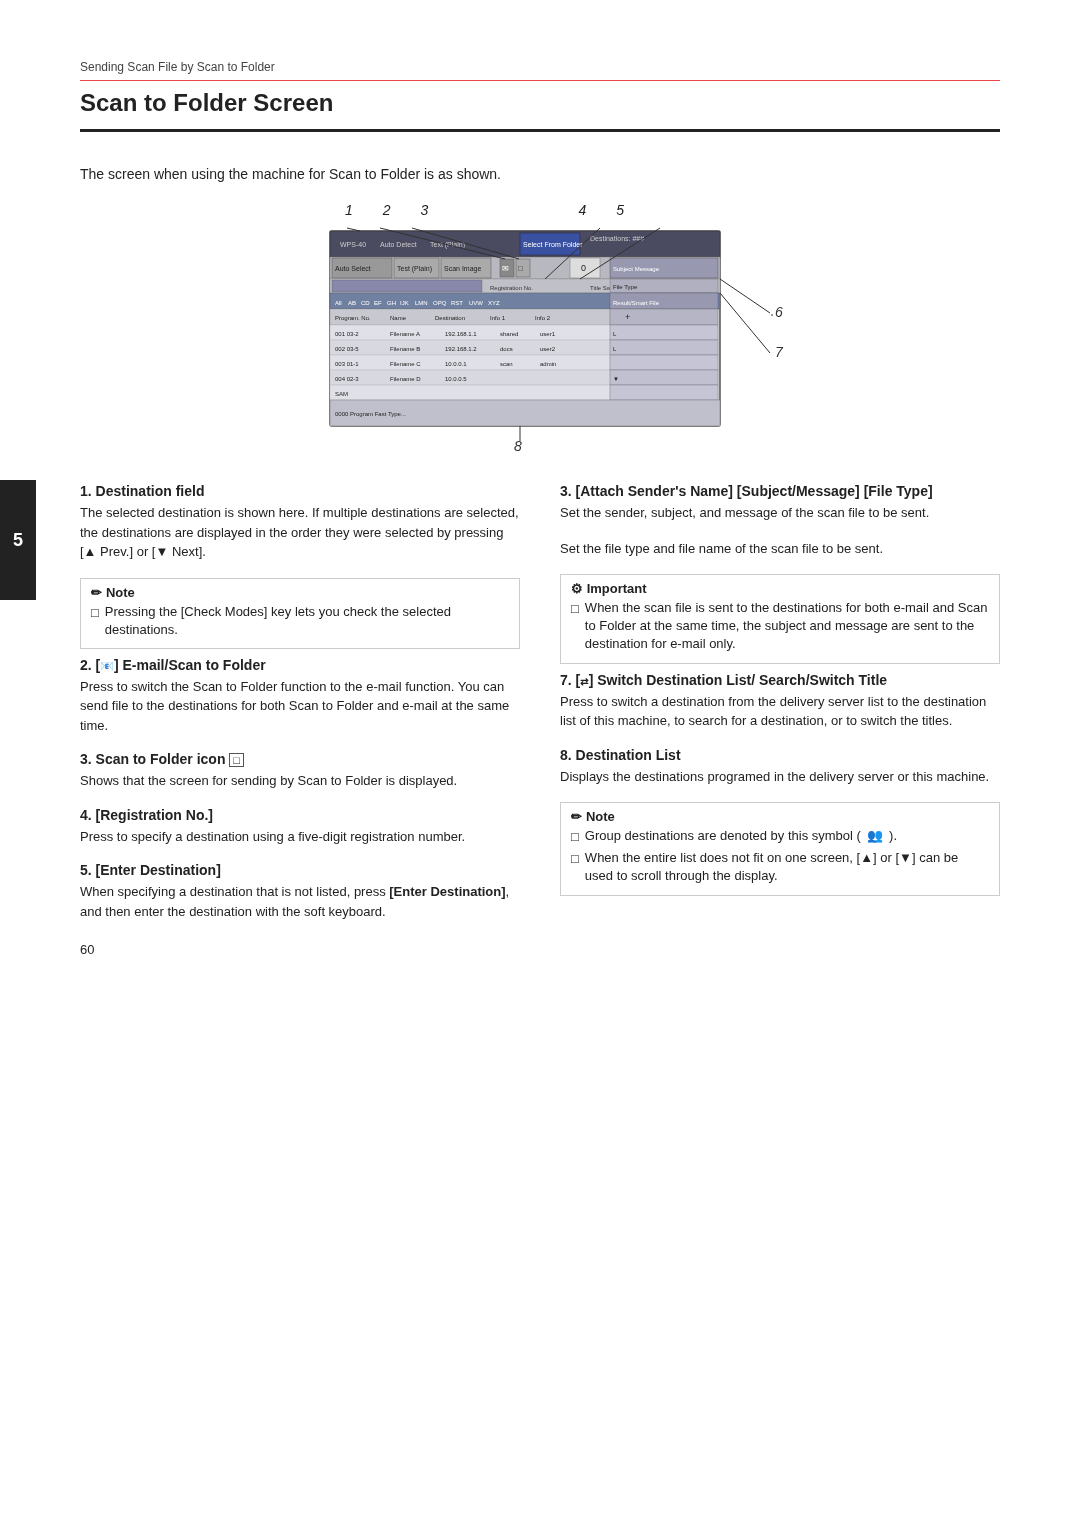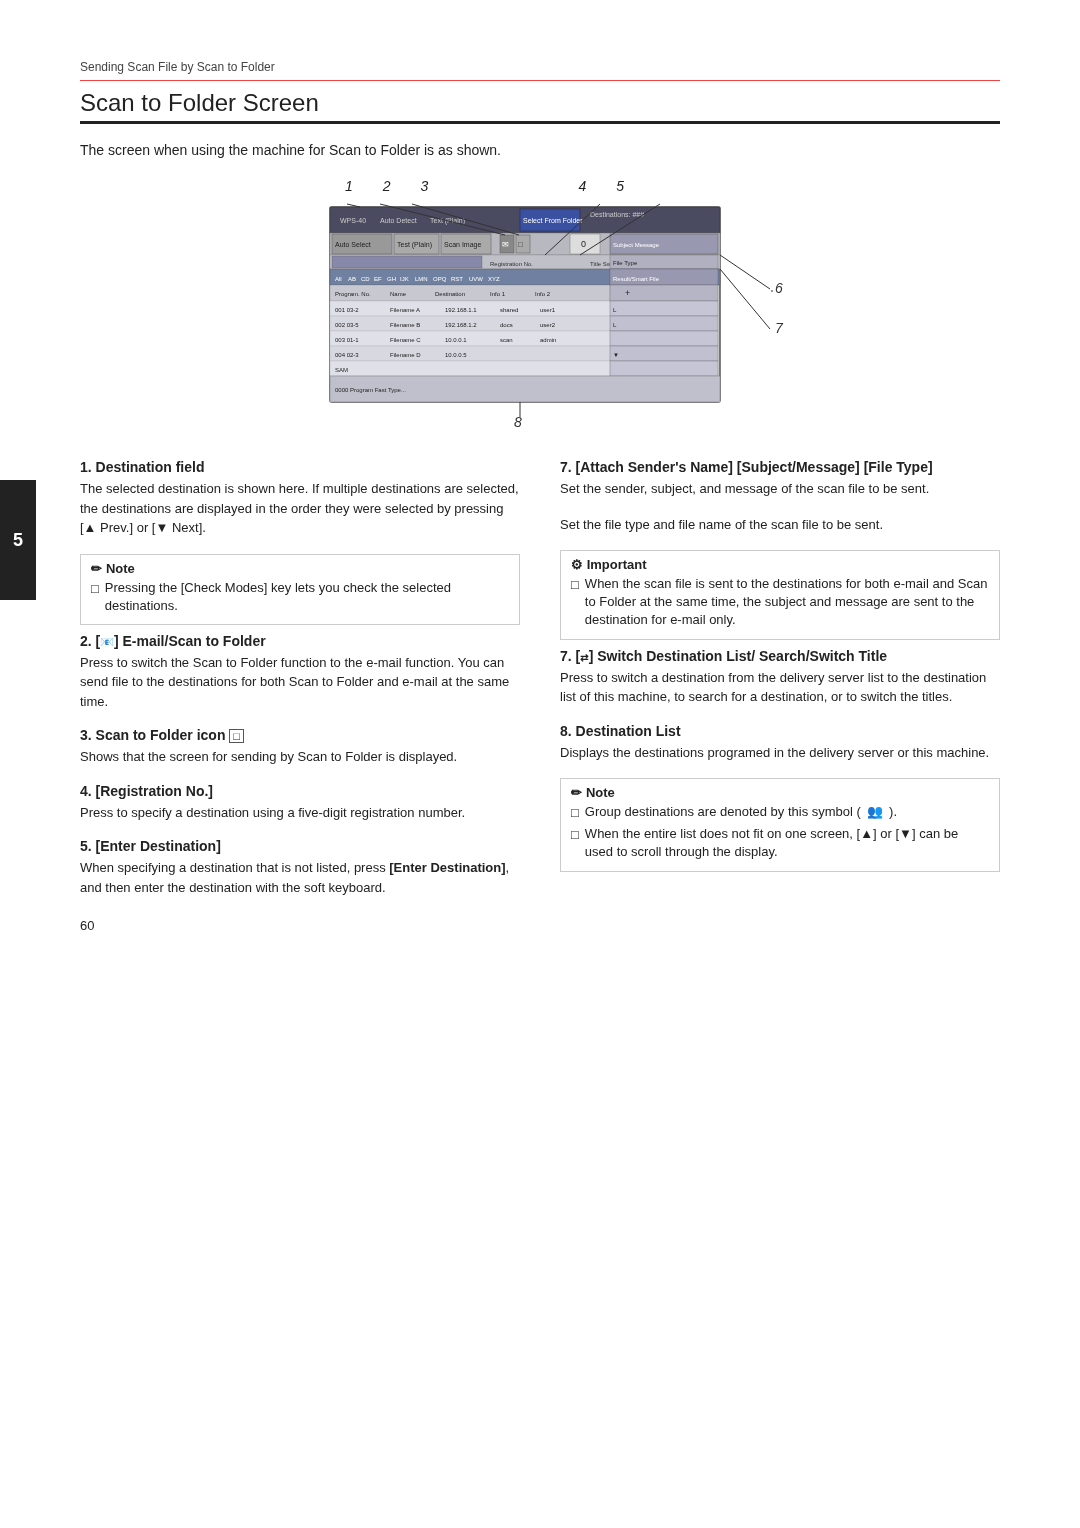--- a/index.html
+++ b/index.html
@@ -39,24 +39,24 @@
       font-size: 12px;
       color: #444;
       margin-bottom: 8px;
       border-bottom: 1px solid #ef4444;
       padding-bottom: 6px;
     }
 
     
     .section-title {
       font-size: 24px;
-      font-weight: normal;
+      font-weight: bold;
       border-bottom: 3px solid #222;
-      padding-bottom: 4px;
-      margin-bottom: 18px;
+      padding-bottom: 12px;
+      margin-bottom: 34px;
     }
 
     .intro-text {
       font-size: 14px;
       margin-bottom: 20px;
     }
 
     
     .diagram-container {
       display: flex;
@@ -374,21 +374,21 @@
       <div class="desc-item">
         <div class="desc-title">5. [Enter Destination]</div>
         <div class="desc-text">When specifying a destination that is not listed, press <strong>[Enter Destination]</strong>, and then enter the destination with the soft keyboard.</div>
       </div>
 
     </div>
 
     <div>
 
       <div class="desc-item">
-        <div class="desc-title">7. [Attach Sender's Name] [Subject/Message] [File Type]</div>
+        <div class="desc-title">3. [Attach Sender's Name] [Subject/Message] [File Type]</div>
         <div class="desc-text">Set the sender, subject, and message of the scan file to be sent.</div>
         <br>
         <div class="desc-text">Set the file type and file name of the scan file to be sent.</div>
       </div>
 
       <div class="important-box">
         <div class="important-title">
           <span style="font-size:13px">⚙</span>
           <strong>Important</strong>
         </div>

